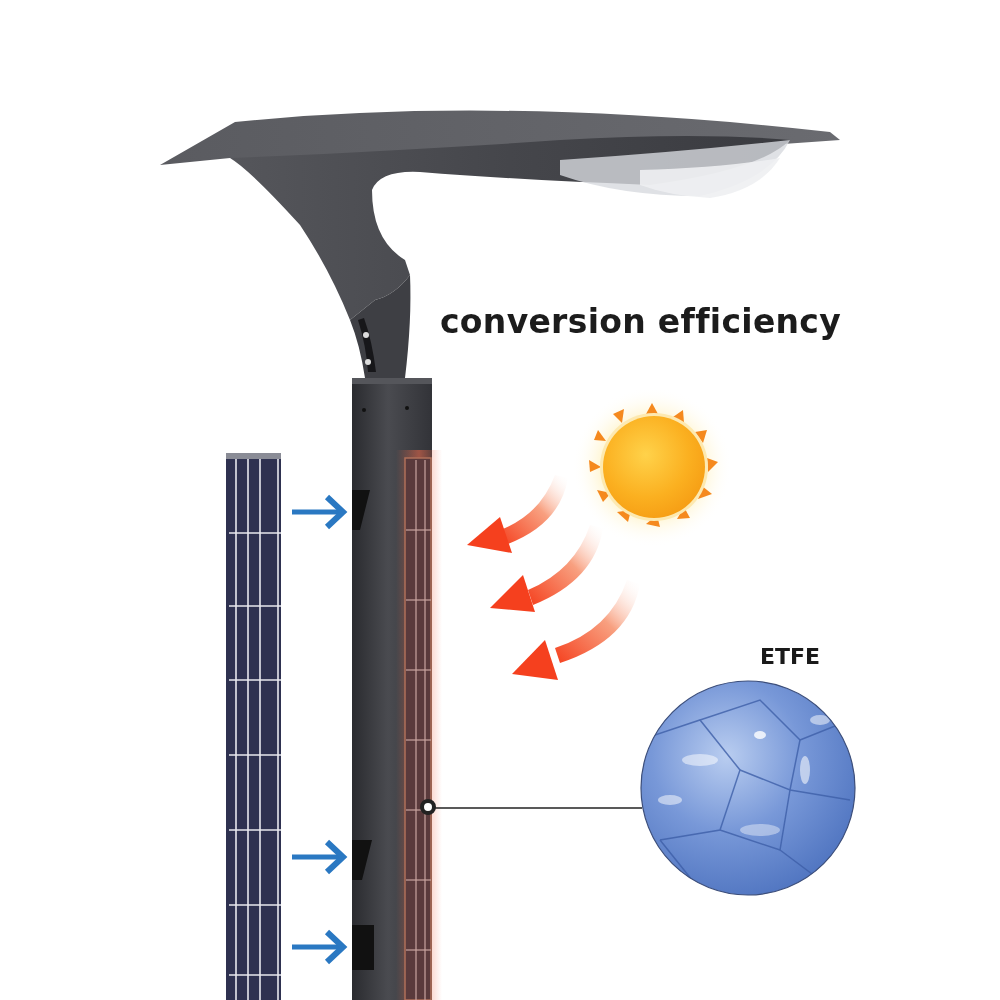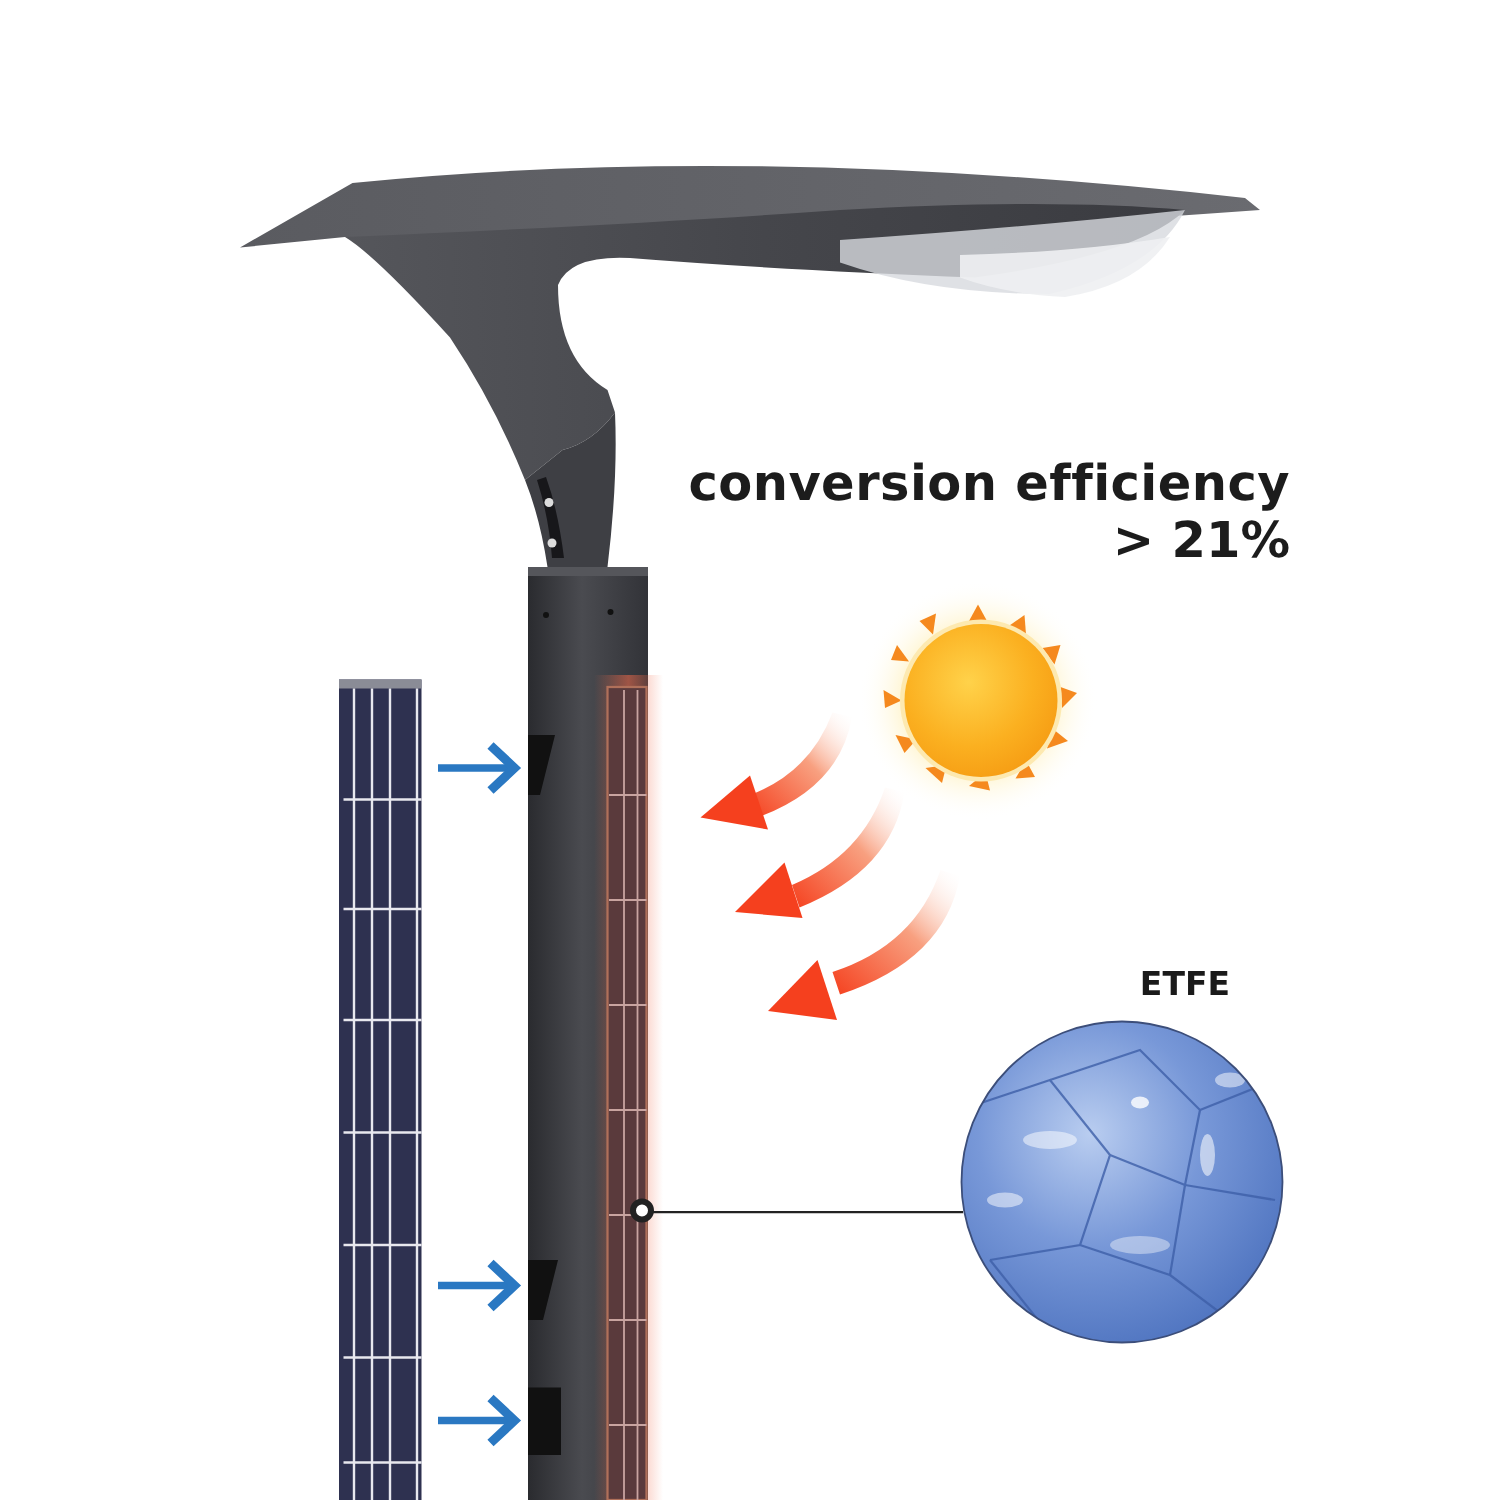--- a/index.html
+++ b/index.html
@@ -1,18 +1,18 @@
 <!DOCTYPE html>
 <html><head>
 <meta charset="utf-8">
 <style>
   html, body { margin:0; padding:0; background:#ffffff; }
   body { width:1000px; height:1000px; position:relative; overflow:hidden; font-family:"DejaVu Sans", sans-serif; }
   .abs { position:absolute; }
-  .headline { left:440px; top:303px; width:420px; text-align:right; color:#1c1c1c; font-weight:bold; }
+  .headline { left:440px; top:303px; width:420px; text-align:left; color:#1c1c1c; font-weight:bold; }
   .headline .l1 { font-size:33px; line-height:38px; letter-spacing:0.3px; }
   .headline .l2 { font-size:33px; line-height:38px; }
   .etfe-label { left:700px; top:644px; width:120px; text-align:right; font-size:22px; font-weight:bold; color:#1a1a1a; }
   svg { position:absolute; left:0; top:0; }
 </style>
 </head>
 <body>
 
 <svg width="1000" height="1000" viewBox="0 0 1000 1000">
   <defs>
@@ -181,15 +181,14 @@
       <ellipse cx="670" cy="800" rx="12" ry="5" opacity="0.5"></ellipse>
       <ellipse cx="760" cy="830" rx="20" ry="6" opacity="0.4"></ellipse>
       <ellipse cx="820" cy="720" rx="10" ry="5" opacity="0.5"></ellipse>
     </g>
     <circle cx="748" cy="788" r="107" fill="none" stroke="#3c4e7a" stroke-width="1.2"></circle>
   </g>
 </svg>
 
 <div class="abs headline">
   <div class="l1">conversion efficiency</div>
-  <div class="l2">&gt; 21%</div>
 </div>
 <div class="abs etfe-label">ETFE</div>
 
 </body></html>

